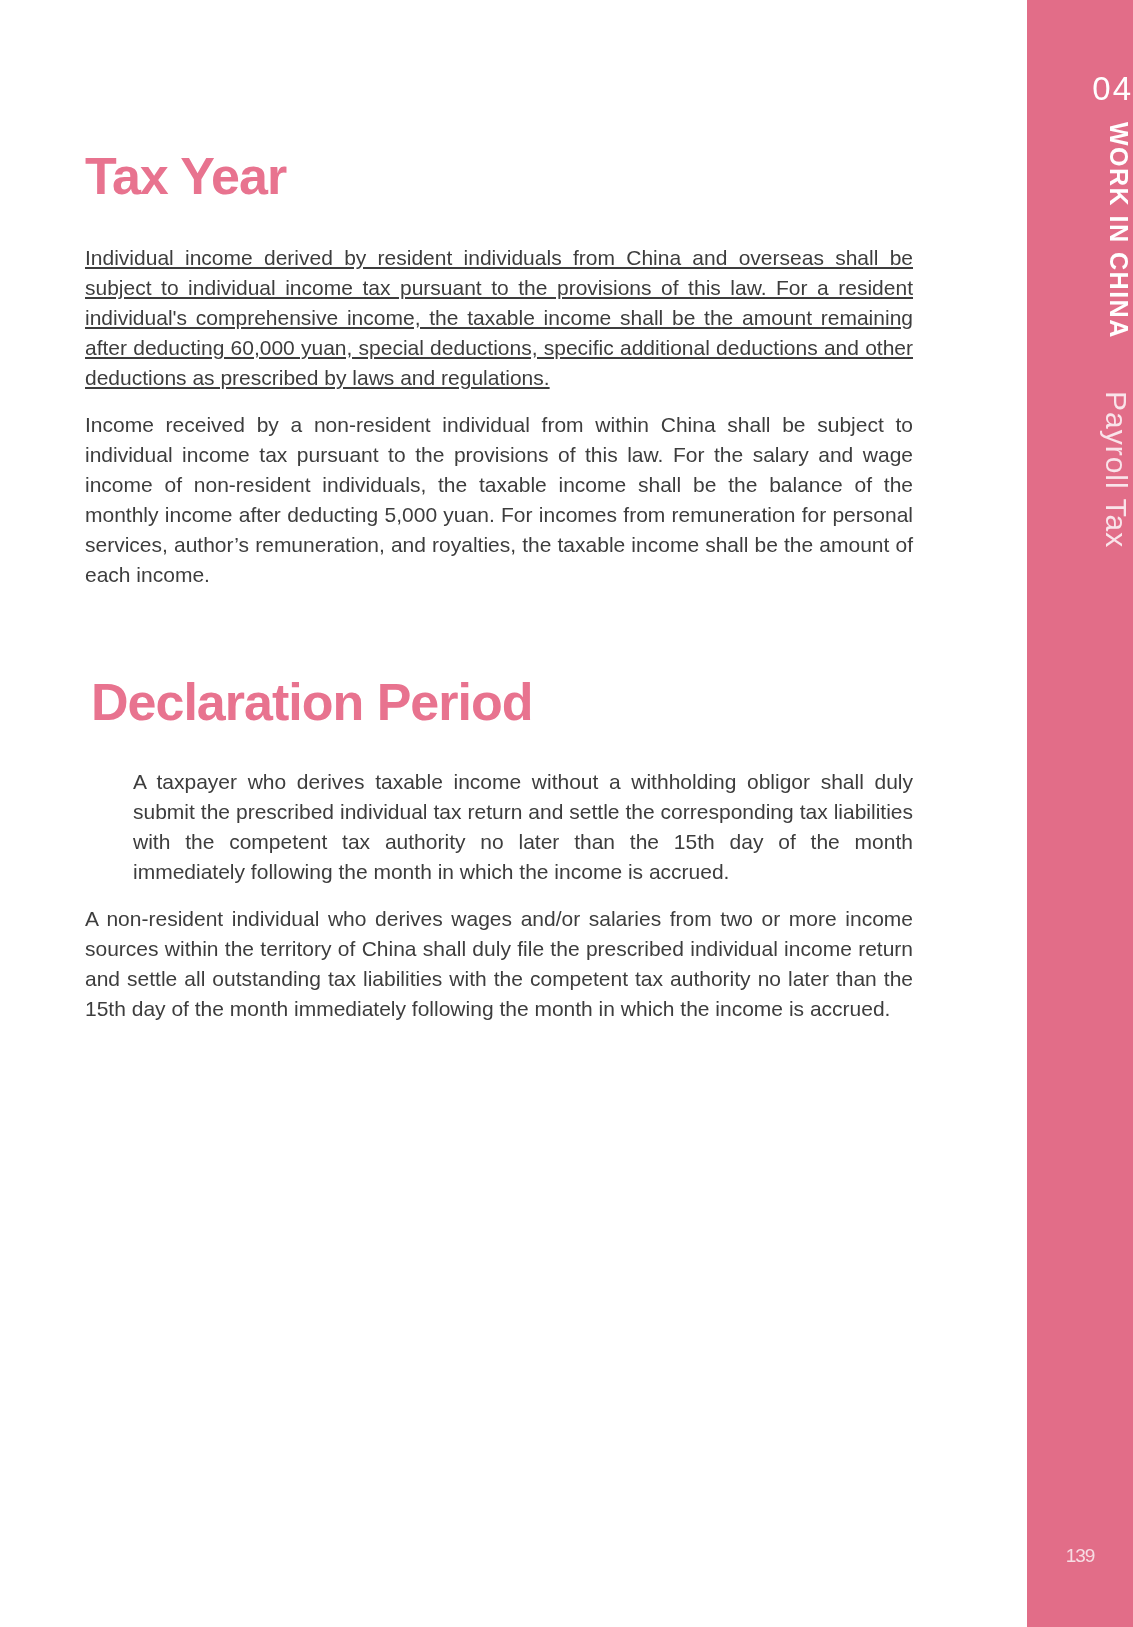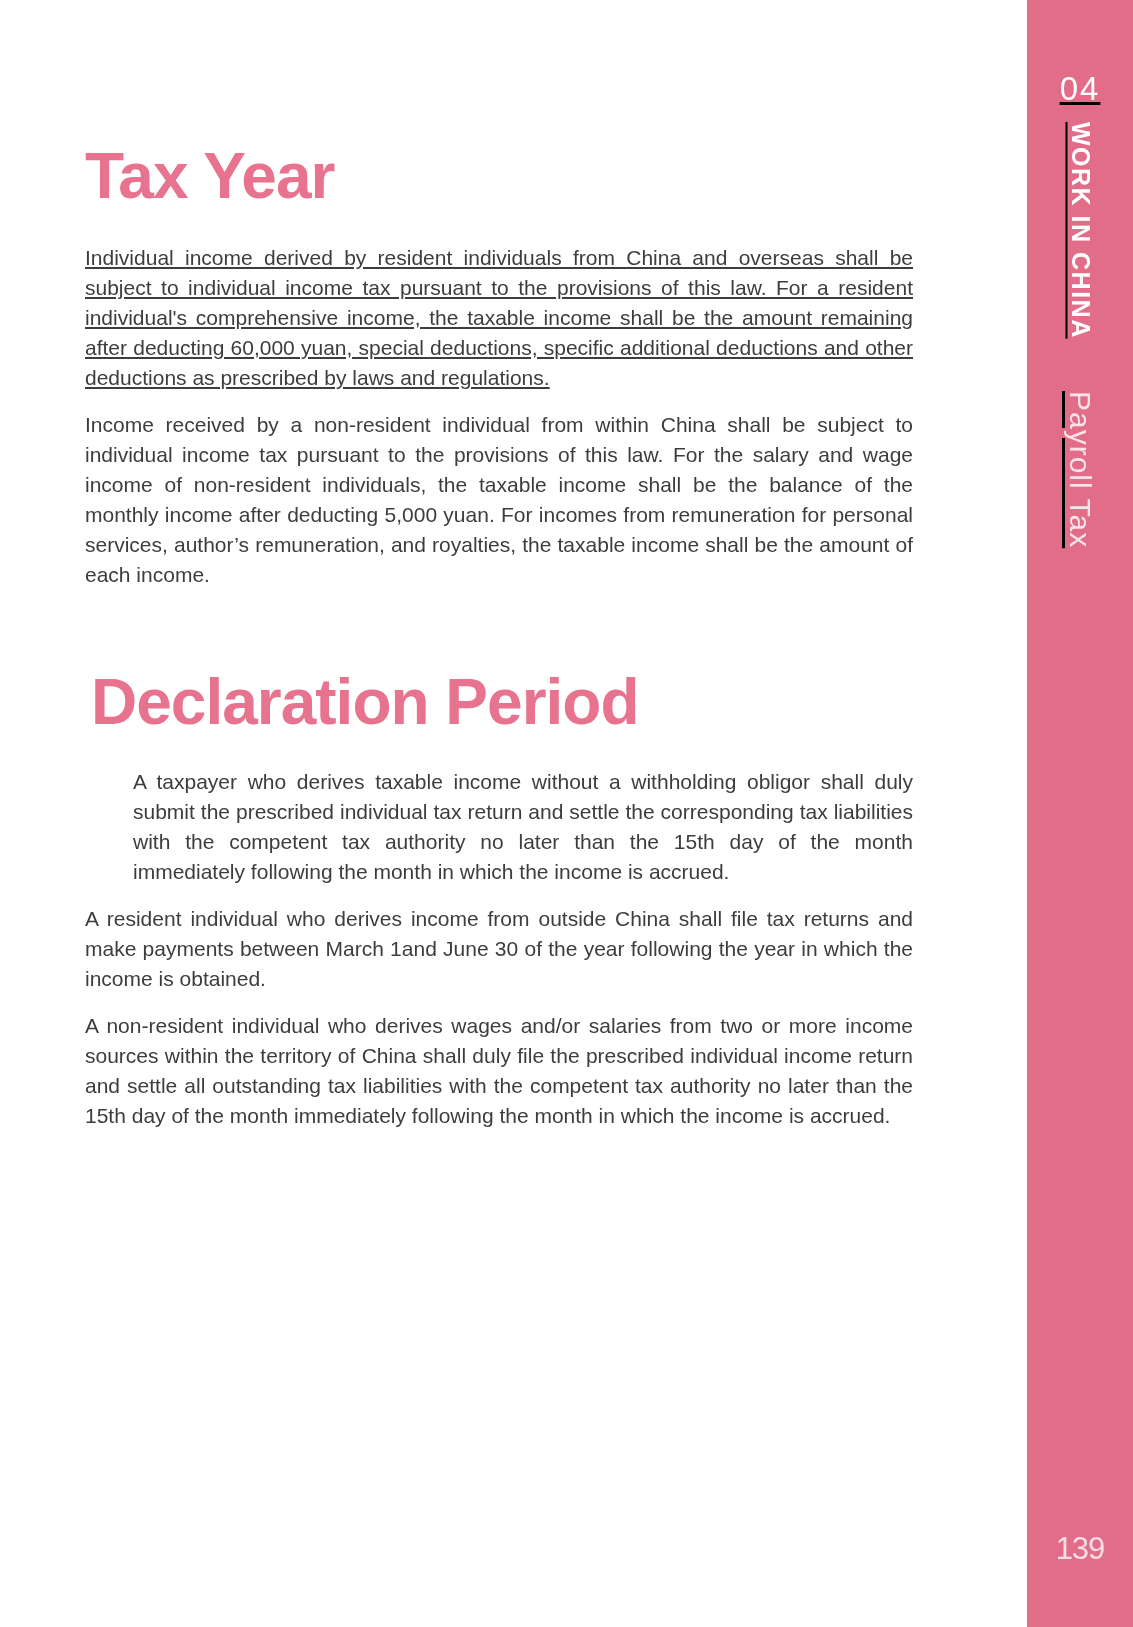--- a/index.html
+++ b/index.html
@@ -11,42 +11,42 @@
   }
   .page { position: relative; width: 1133px; height: 1627px; background: #ffffff; }
 
   
   .content {
     position: absolute; left: 85px; top: 0;
     width: 828px;
   }
   h1 {
     color: #e8738f;
-    font-size: 64px; line-height: 60px;
+    font-size: 52px; line-height: 60px;
     font-weight: 700; letter-spacing: -1px;
   }
   .h-tax  { margin-top: 146px; }
   .h-calc { margin-top: 74px; }
   .h-decl { margin-top: 82px; margin-left: 6px; }
   p.body {
     color: #3d3d3d;
     font-size: 21px; line-height: 30px;
     text-align: justify;
   }
   p.intro { margin-top: 41px; text-align: left; }
   .after-h { margin-top: 37px; text-decoration: underline; }
   .after-p { margin-top: 17px; }
   .mt-big  { margin-top: 35px; margin-left: 48px; }
 
   
   .sidebar {
     position: absolute; top: 0; right: 0;
     width: 106px; height: 1627px;
     background: #e26d88;
-    display: flex; flex-direction: column; align-items: center; text-decoration: underline;
+    display: flex; flex-direction: column; align-items: flex-end;
   }
   .chapter-number {
     margin-top: 70px;
     color: #ffffff; font-size: 33px; line-height: 38px;
     letter-spacing: 2px; font-weight: 400;
   }
   .vertical {
     writing-mode: vertical-rl; text-orientation: mixed;
   }
   .chapter-title {
@@ -55,21 +55,21 @@
     letter-spacing: 1.5px;
   }
   .section-title {
     margin-top: 52px;
     color: #f9e4ea; font-size: 30px; font-weight: 400;
     letter-spacing: 1px;
   }
   .page-number {
     position: absolute; bottom: 60px; left: 0;
     width: 100%; text-align: center;
-    color: #f7dde4; font-size: 31px;
+    color: #f7dde4; font-size: 19px;
     letter-spacing: -1px;
   }
 </style>
 </head>
 <body>
 
 <div class="page">
 
   <main class="content">
 
@@ -78,21 +78,20 @@
 
 
     <p class="body after-h">Individual income derived by resident individuals from China and overseas shall be subject to individual income tax pursuant to the provisions of this law. For a resident individual's comprehensive income, the taxable income shall be the amount remaining after deducting 60,000 yuan, special deductions, specific additional deductions and other deductions as prescribed by laws and regulations.</p>
 
     <p class="body after-p">Income received by a non-resident individual from within China shall be subject to individual income tax pursuant to the provisions of this law. For the salary and wage income of non-resident individuals, the taxable income shall be the balance of the monthly income after deducting 5,000 yuan. For incomes from remuneration for personal services, author’s remuneration, and royalties, the taxable income shall be the amount of each income.</p>
 
     <h1 class="h-decl">Declaration Period</h1>
 
     <p class="body mt-big">A taxpayer who derives taxable income without a withholding obligor shall duly submit the prescribed individual tax return and settle the corresponding tax liabilities with the competent tax authority no later than the 15th day of the month immediately following the month in which the income is accrued.</p>
 
-    <p class="body after-p">A resident individual who derives income from outside China shall file tax returns and make payments between March 1and June 30 of the year following the year in which the income is obtained.</p>
 
     <p class="body after-p">A non-resident individual who derives wages and/or salaries from two or more income sources within the territory of China shall duly file the prescribed individual income return and settle all outstanding tax liabilities with the competent tax authority no later than the 15th day of the month immediately following the month in which the income is accrued.</p>
 
   </main>
 
   <aside class="sidebar">
     <div class="chapter-number">04</div>
     <div class="chapter-title vertical">WORK IN CHINA</div>
     <div class="section-title vertical">Payroll Tax</div>
     <div class="page-number">139</div>

